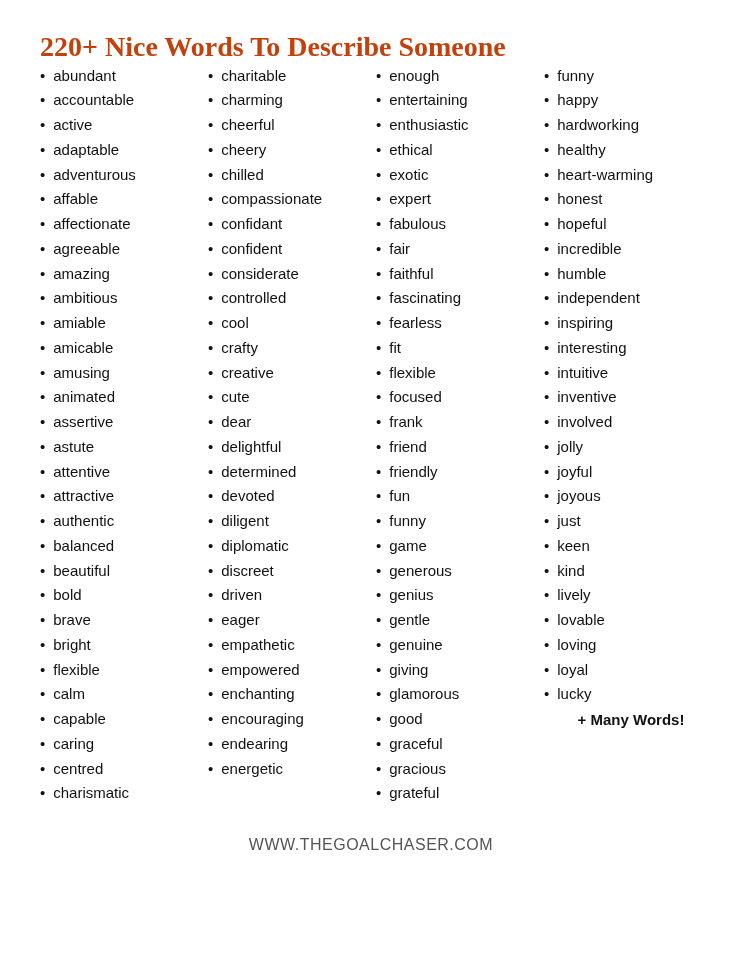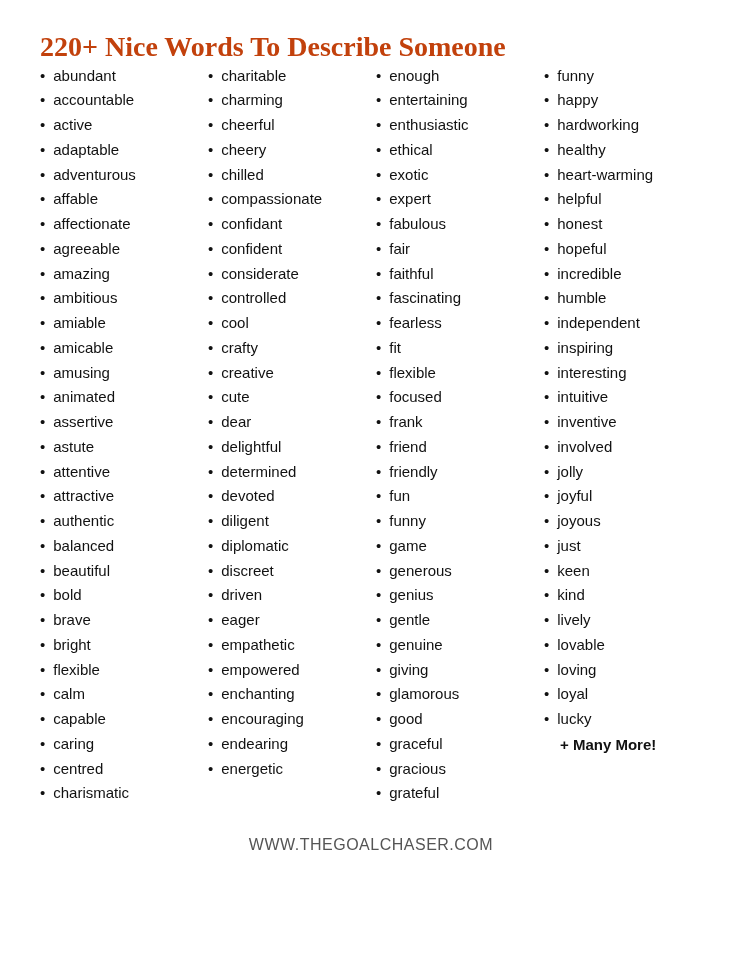--- a/index.html
+++ b/index.html
@@ -27,20 +27,21 @@
 
     .columns-container {
       display: grid;
       grid-template-columns: repeat(4, 1fr);
       gap: 0 10px;
     }
 
     .word-column {
       list-style: none;
       padding: 0;
+      text-align: center;
     }
 
     .word-column li {
       display: flex;
       align-items: flex-start;
       font-size: 15px;
       line-height: 1.65;
       color: #111111;
       font-family: Arial, Helvetica, sans-serif;
     }
@@ -171,21 +172,20 @@
       <li>graceful</li>
       <li>gracious</li>
       <li>grateful</li>
     </ul>
     <ul class="word-column">
       <li>funny</li>
       <li>happy</li>
       <li>hardworking</li>
       <li>healthy</li>
       <li>heart-warming</li>
-      <li>helpful</li>
       <li>honest</li>
       <li>hopeful</li>
       <li>incredible</li>
       <li>humble</li>
       <li>independent</li>
       <li>inspiring</li>
       <li>interesting</li>
       <li>intuitive</li>
       <li>inventive</li>
       <li>involved</li>
@@ -193,17 +193,17 @@
       <li>joyful</li>
       <li>joyous</li>
       <li>just</li>
       <li>keen</li>
       <li>kind</li>
       <li>lively</li>
       <li>lovable</li>
       <li>loving</li>
       <li>loyal</li>
       <li>lucky</li>
-      <div class="more-text">+ Many More!</div>
+      <div class="more-text">+ Many Words!</div>
     </ul>
   </div>
 
 <div class="footer">WWW.THEGOALCHASER.COM</div>
 
 </body></html>

